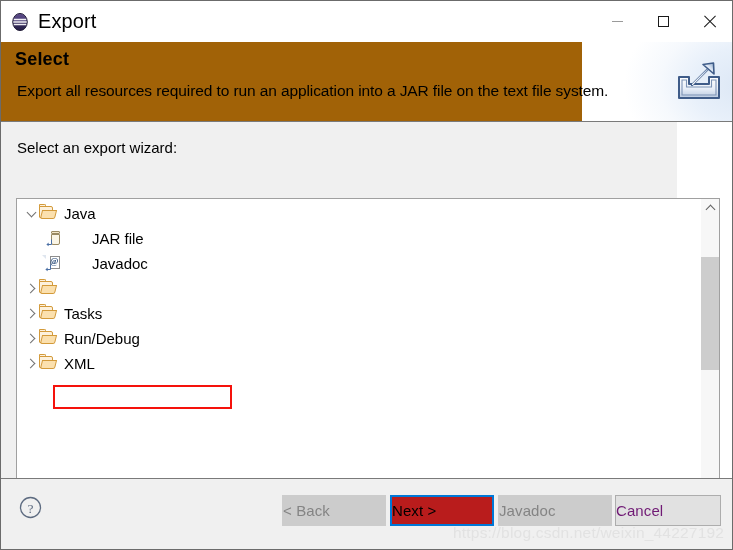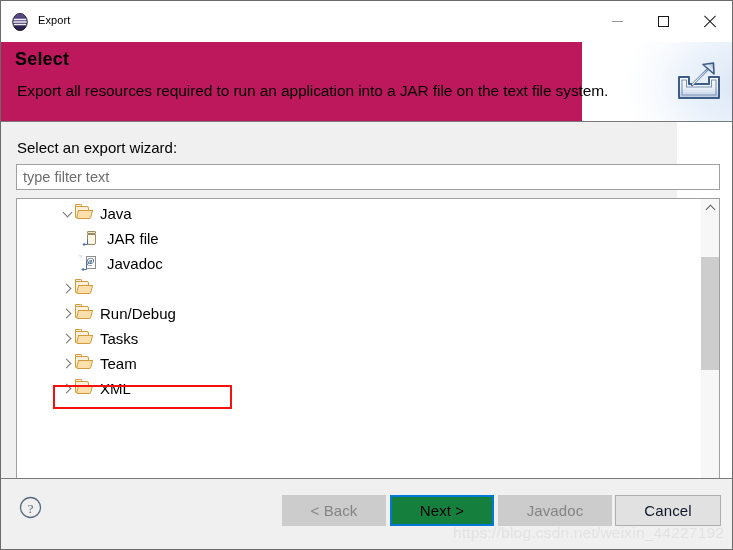--- a/index.html
+++ b/index.html
@@ -36,21 +36,21 @@
     align-items: center;
   }
   #titlebar .app-icon {
     width: 20px; height: 20px;
     margin-left: 9px;
     margin-right: 8px;
     position: relative;
     flex: 0 0 auto;
   }
   #titlebar .title-text {
-    font-size: 11px;
+    font-size: 20px;
     color: #000000;
     letter-spacing: .1px;
     line-height: 1;
     padding-bottom: 2px;
   }
   .win-buttons {
     position: absolute;
     right: 0; top: 0;
     height: 41px;
     display: flex;
@@ -92,21 +92,21 @@
   }
   .close-glyph:before { transform: rotate(45deg); }
   .close-glyph:after  { transform: rotate(-45deg); }
 
   
   #header {
     position: absolute;
     left: 0; top: 41px;
     width: 731px;
     height: 80px;
-    background: #be185d;
+    background: #a16207;
     border-bottom: 1px solid #7a7a7a;
     box-sizing: border-box;
     overflow: hidden;
   }
   #header .head-title {
     position: absolute;
     left: 14px; top: 7px;
     font-size: 18px;
     font-weight: bold;
     color: #000000;
@@ -180,23 +180,22 @@
     left: 0; top: 0;
     right: 19px;
     top: 2px;
   }
   .tree-row {
     height: 25px;
     display: flex;
     align-items: center;
     padding-left: 6px;
     position: relative;
-    margin-left: 36px;
-  }
-  .tree-row.indent { padding-left: 29px; }
+  }
+  .tree-row.indent { padding-left: 29px; gap: 21px; }
   .tree-row.selected .row-hl {
     position: absolute;
     left: 32px;
     top: 1px;
     height: 23px;
     width: 176px;
     background: #cfe4f7;
     z-index: 0;
   }
   .twisty {
@@ -402,35 +401,34 @@
   }
   .btn {
     position: absolute;
     top: 16px;
     height: 31px;
     box-sizing: border-box;
     font-family: "Liberation Sans", sans-serif;
     font-size: 15px;
     display: flex;
     align-items: center;
-    justify-content: center;
     letter-spacing: .1px;
   }
   .btn.disabled {
     background: #cccccc;
     border: 1px solid #cccccc;
     color: #848484;
   }
   .btn.normal {
     background: #e1e1e1;
     border: 1px solid #adadad;
-    color: #0f172a;
+    color: #701a75;
   }
   .btn.default {
-    background: #15803d;
+    background: #b91c1c;
     border: 2px solid #0078d7;
     color: #000000;
   }
   #btn-back   { left: 281px; width: 104px; }
   #btn-next   { left: 389px; width: 104px; }
   #btn-finish { left: 497px; width: 114px; }
   #btn-cancel { left: 614px; width: 106px; }
 
   #watermark {
     position: absolute;
@@ -505,21 +503,20 @@
         <path d="M19.5 28.5 L36.5 11.5" stroke="url(#arrg)" stroke-width="1.1" stroke-linecap="round"></path>
         <path d="M40.5 7 L41 18 L30 8.5 Z" fill="url(#arrg)" stroke="#3f5c89" stroke-width="1.6" stroke-linejoin="round"></path>
       </svg>
     </span>
   </div>
 
   <div id="body">
 
     <div class="section-label">Select an export wizard:</div>
 
-    <input id="filter-input" type="text" placeholder="type filter text" style="">
 
     <div id="tree-panel">
 
       <div id="tree-list">
 
         <div class="tree-row">
           <span class="twisty">
               <i class="chev expanded"></i>
             </span>
           <span class="row-icon">
@@ -570,42 +567,33 @@
           </span>
         </div>
 
         <div class="tree-row">
           <span class="twisty">
               <i class="chev collapsed"></i>
             </span>
           <span class="row-icon">
             <span class="folder-ico"><span class="tab"></span><span class="back"></span><span class="front"></span></span>
           </span>
-          <span class="row-label">Run/Debug</span>
+          <span class="row-label">Tasks</span>
         </div>
 
         <div class="tree-row">
           <span class="twisty">
               <i class="chev collapsed"></i>
             </span>
           <span class="row-icon">
             <span class="folder-ico"><span class="tab"></span><span class="back"></span><span class="front"></span></span>
           </span>
-          <span class="row-label">Tasks</span>
-        </div>
-
-        <div class="tree-row">
-          <span class="twisty">
-              <i class="chev collapsed"></i>
-            </span>
-          <span class="row-icon">
-            <span class="folder-ico"><span class="tab"></span><span class="back"></span><span class="front"></span></span>
-          </span>
-          <span class="row-label">Team</span>
-        </div>
+          <span class="row-label">Run/Debug</span>
+        </div>
+
 
         <div class="tree-row">
           <span class="twisty">
               <i class="chev collapsed"></i>
             </span>
           <span class="row-icon">
             <span class="folder-ico"><span class="tab"></span><span class="back"></span><span class="front"></span></span>
           </span>
           <span class="row-label">XML</span>
         </div>

